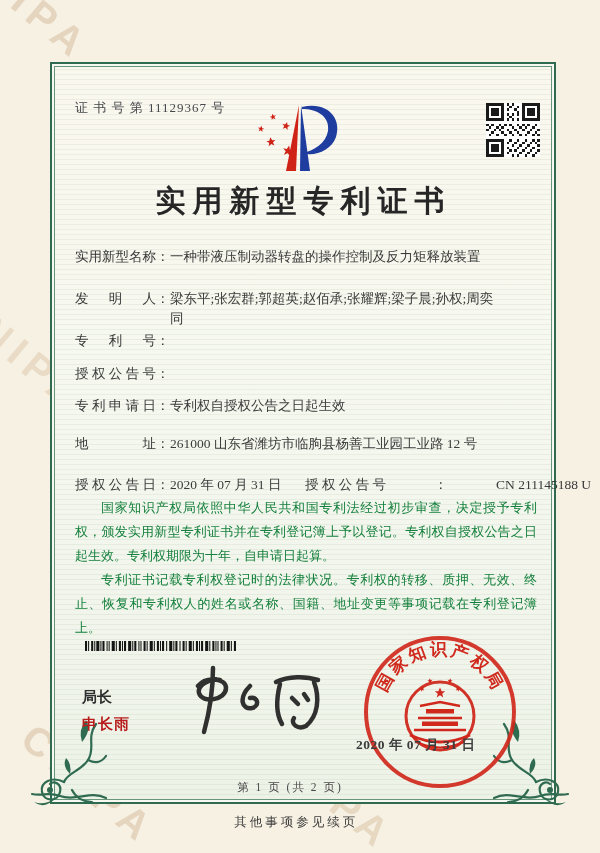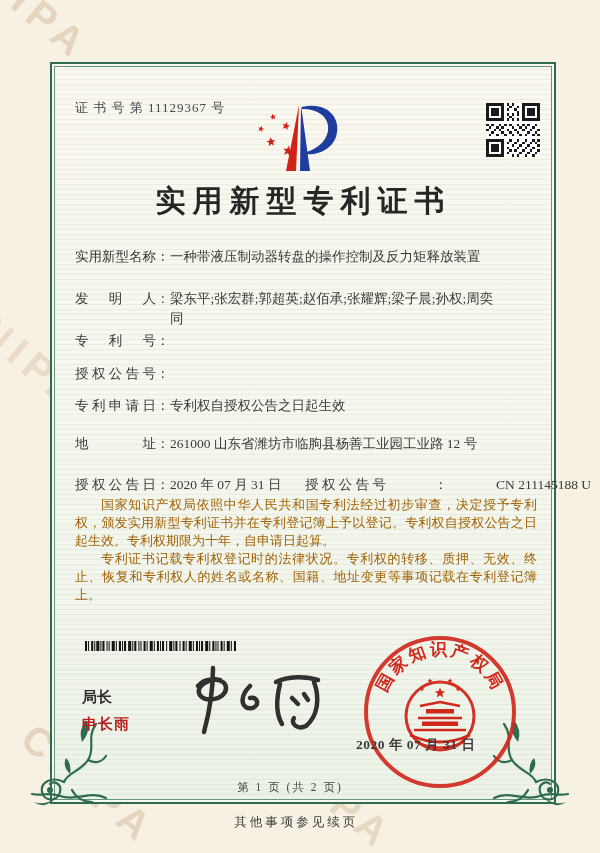--- a/index.html
+++ b/index.html
@@ -58,21 +58,21 @@
   .lbl{display:inline-block;width:81px;text-align:justify;text-align-last:justify;}
   .colon{display:inline-block;width:14px;}
   .val{display:inline-block;width:368px;}
   .val-narrow{width:328px;}
   .grant-group{position:absolute;top:4px;display:flex;white-space:nowrap;}
   .grant-group.g2{left:230px;gap:48px;}
 
   
   .body-text{
     position:absolute;left:75px;top:496px;width:462px;
-    font-size:13px;color:#a16207;line-height:18px;text-align:justify;
+    font-size:13px;color:#15803d;line-height:24px;text-align:justify;
   }
   .body-text p{margin:0;text-indent:2em;}
 
   
   .barcode{position:absolute;left:85px;top:641px;width:152px;height:10px;}
   .signer-title{position:absolute;left:82px;top:688px;font-size:15px;font-weight:600;color:#2f2f2f;}
   .signer-name{position:absolute;left:82px;top:715px;font-size:15px;font-weight:600;color:#b91c1c;letter-spacing:1px;}
   .signature{position:absolute;left:180px;top:660px;width:150px;height:85px;}
   .seal{position:absolute;left:364px;top:636px;width:152px;height:152px;}
   .seal-ring{

